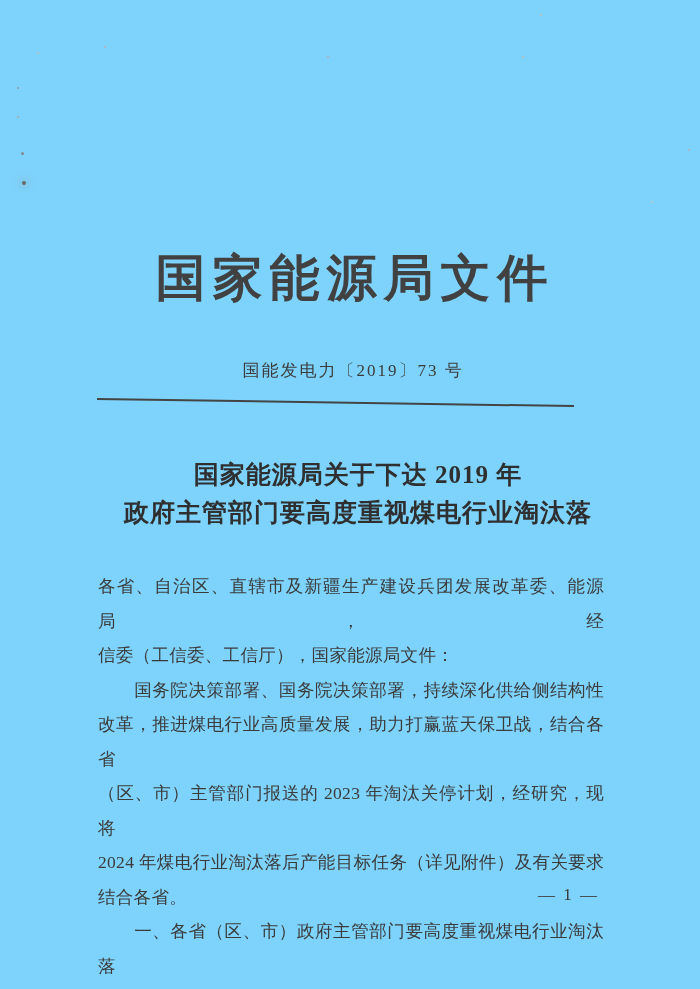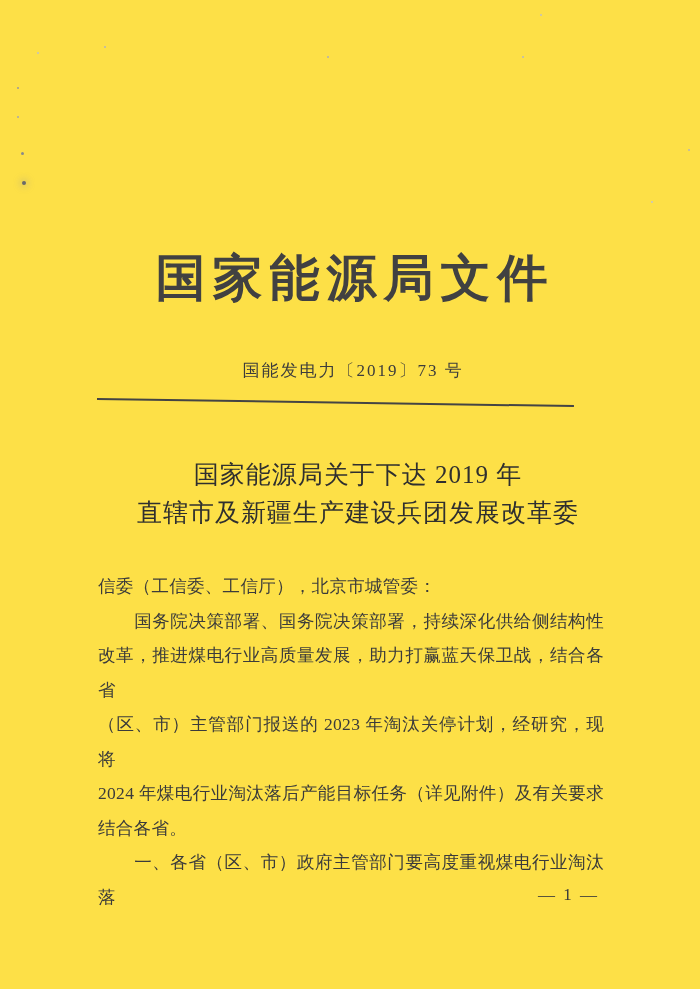--- a/index.html
+++ b/index.html
@@ -3,21 +3,21 @@
 <meta charset="utf-8">
 <style>
   * { margin: 0; padding: 0; box-sizing: border-box; }
   html, body { background: #ffffff; }
   body { font-family: "Liberation Serif", "DejaVu Serif", serif; }
 
   .page {
     position: relative;
     width: 700px;
     height: 989px;
-    background: #fde047;
+    background: #7dd3fc;
     overflow: hidden;
     color: #3a3a3a;
   }
 
   
   .speck {
     position: absolute;
     border-radius: 50%;
     display: block;
   }
@@ -69,21 +69,21 @@
     transform: rotate(0.85deg);
     transform-origin: 0 0;
   }
 
   .doc-title {
     position: absolute;
     top: 456px;
     left: 0;
     width: 100%;
     text-align: center;
-    font-weight: normal;
+    font-weight: bold;
     font-size: 25px;
     line-height: 38px;
     letter-spacing: 1px;
     color: #2f2f2f;
     padding-left: 16px;
   }
 
   .body-text {
     position: absolute;
     top: 569px;
@@ -129,25 +129,26 @@
   <span class="speck s11"></span>
 
   <div class="letterhead">国家能源局文件</div>
 
   <div class="doc-number">国能发电力〔2019〕73 号</div>
 
   <div class="divider"></div>
 
   <div class="doc-title">
     <div>国家能源局关于下达 2019 年</div>
-    <div>直辖市及新疆生产建设兵团发展改革委</div>
+    <div>政府主管部门要高度重视煤电行业淘汰落</div>
   </div>
 
   <div class="body-text">
-    <div class="line">信委（工信委、工信厅），北京市城管委：</div>
+    <div class="line fill">各省、自治区、直辖市及新疆生产建设兵团发展改革委、能源局，经</div>
+    <div class="line">信委（工信委、工信厅），国家能源局文件：</div>
     <div class="line fill">　　国务院决策部署、国务院决策部署，持续深化供给侧结构性</div>
     <div class="line fill">改革，推进煤电行业高质量发展，助力打赢蓝天保卫战，结合各省</div>
     <div class="line fill">（区、市）主管部门报送的 2023 年淘汰关停计划，经研究，现将</div>
     <div class="line fill">2024 年煤电行业淘汰落后产能目标任务（详见附件）及有关要求</div>
     <div class="line">结合各省。</div>
     <div class="line fill">　　一、各省（区、市）政府主管部门要高度重视煤电行业淘汰落</div>
 
   </div>
 
   <div class="page-number">— 1 —</div>

